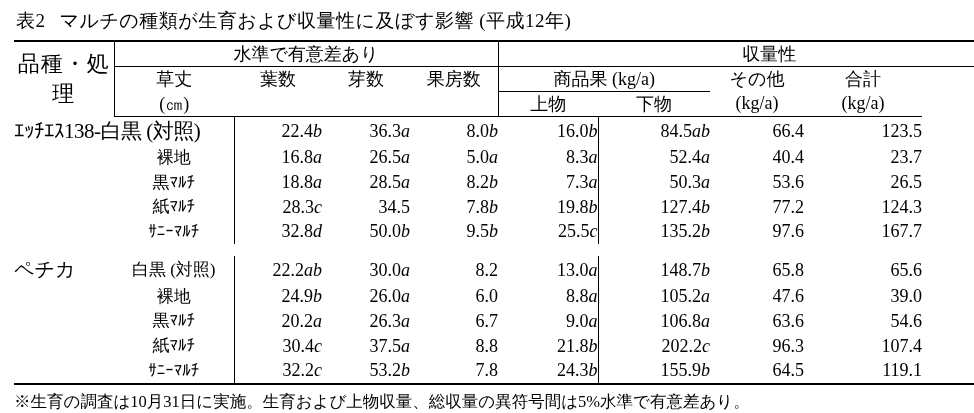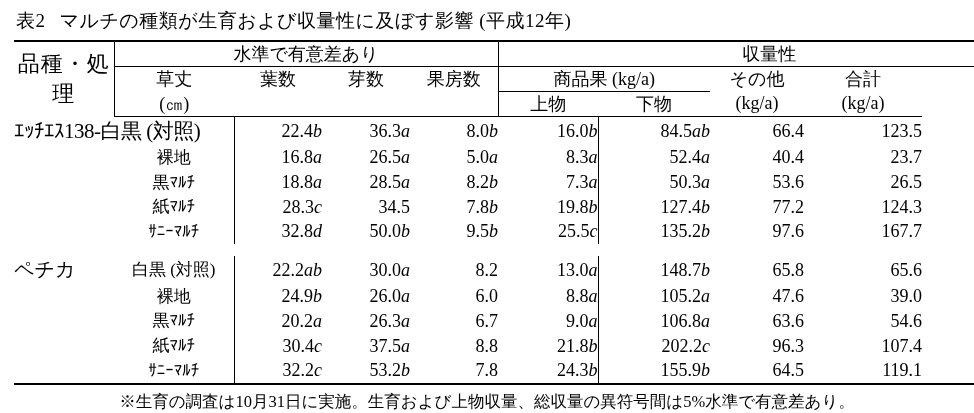--- a/index.html
+++ b/index.html
@@ -113,21 +113,21 @@
     letter-spacing: -0.5px;
     white-space: nowrap;
   }
   .gap-row td { height: 12px; }
 
   .footnotes {
     margin-top: 5px;
     font-size: 16.5px;
     line-height: 1.45;
   }
-  .footnotes div { white-space: nowrap; text-align: center; }
+  .footnotes div { white-space: nowrap; }
   .fn-indent { padding-left: 22px; }
 </style>
 </head>
 <body>
 
 <div class="page">
 
   <div class="caption">
     <span class="cap-no">表2</span><span>マルチの種類が生育および収量性に及ぼす影響 (平成12年)</span>
   </div>

